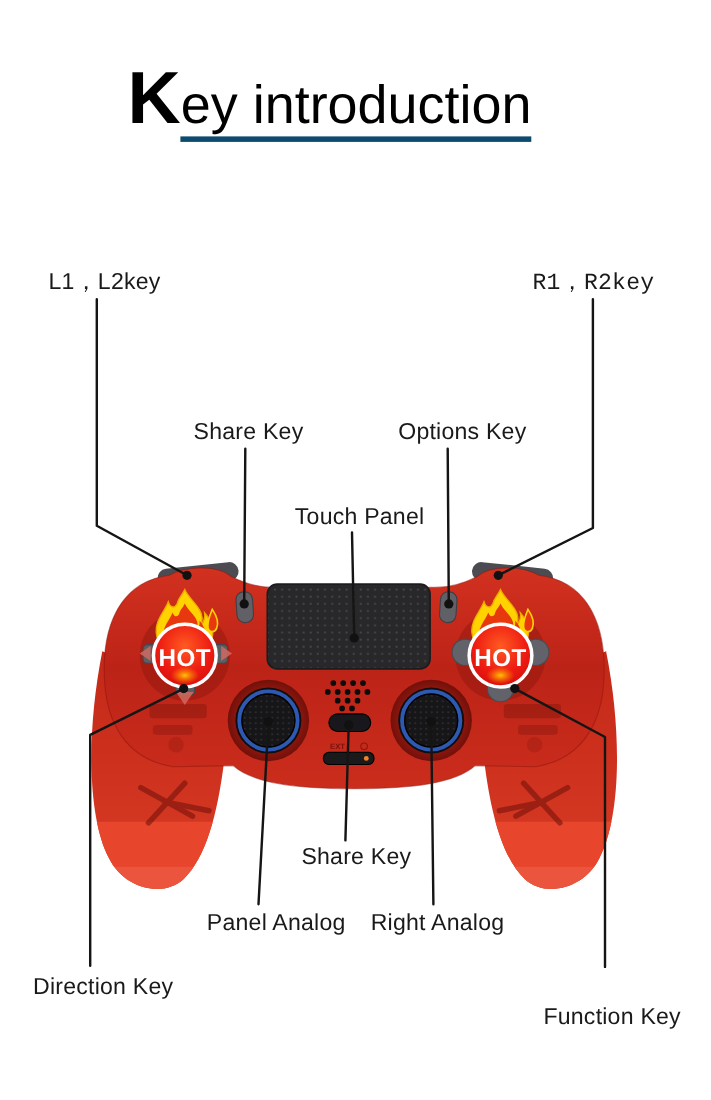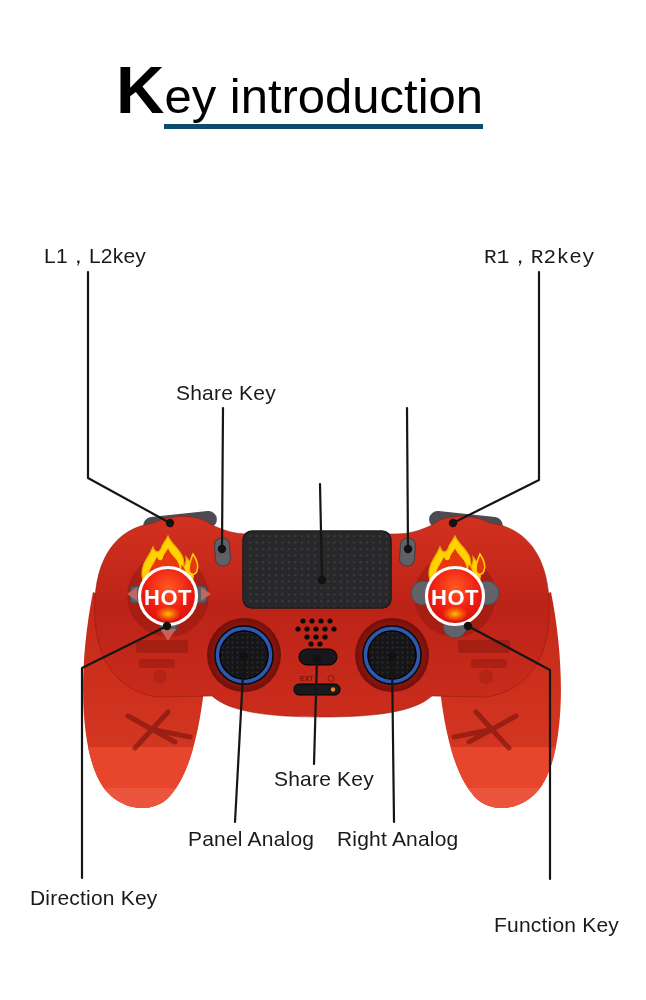--- a/index.html
+++ b/index.html
@@ -198,19 +198,21 @@
       <circle cx="244" cy="656" r="4.2"></circle>
         <circle cx="392" cy="656" r="4.2"></circle>
       <circle cx="167" cy="626" r="4.2"></circle>
         <circle cx="468" cy="626" r="4.2"></circle>
     </g>
   </svg>
 
   <div class="label" style="left:44px;top:242px;">L1，L2key</div>
   <div class="label" style="left:484px;top:242px;font-family:Liberation Mono, monospace;">R1，R2key</div>
   <div class="label" style="left:176px;top:381px;">Share Key</div>
+  <div class="label" style="left:362px;top:381px;">Options Key</div>
+  <div class="label" style="left:268px;top:458px;">Touch Panel</div>
   <div class="label" style="left:274px;top:767px;">Share Key</div>
   <div class="label" style="left:188px;top:827px;">Panel Analog</div>
   <div class="label" style="left:30px;top:886px;">Direction Key</div>
   <div class="label" style="left:337px;top:827px;">Right Analog</div>
   <div class="label" style="left:494px;top:889px;margin-top:24px;">Function Key</div>
 
 </div>
 
 </body></html>

